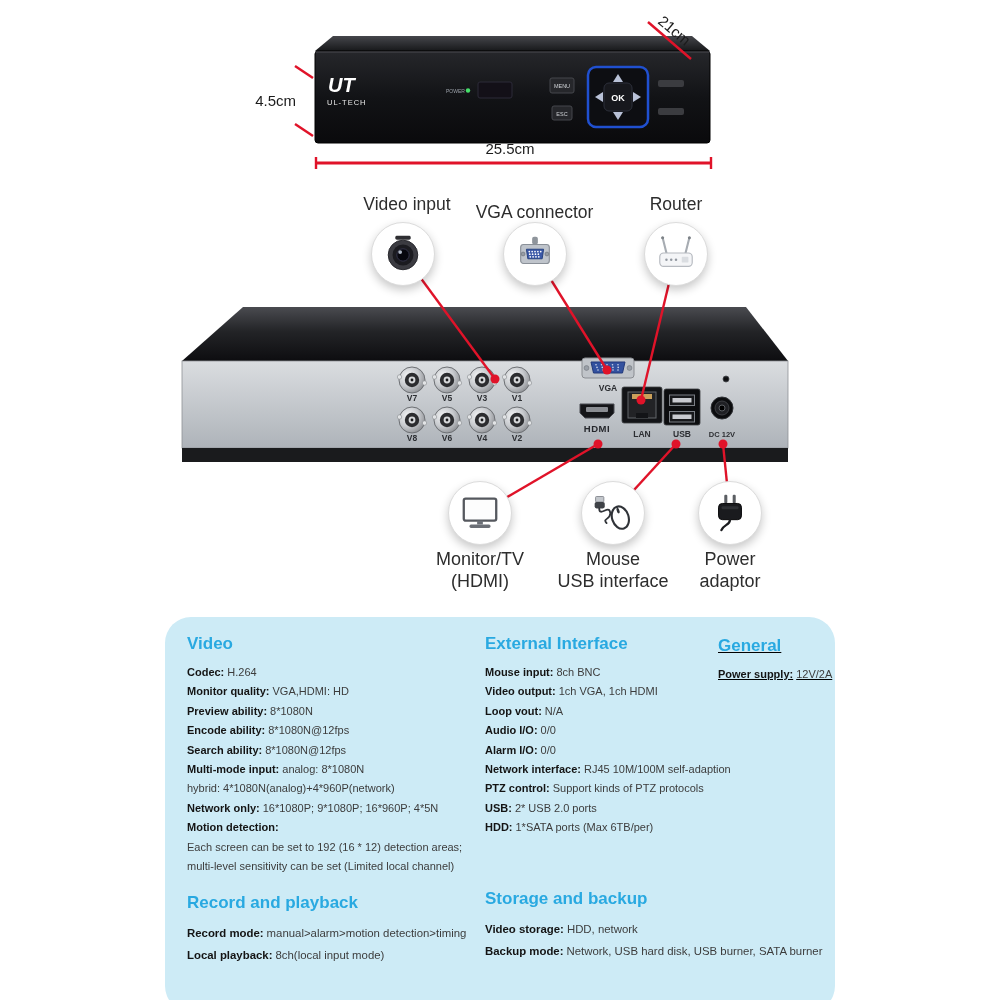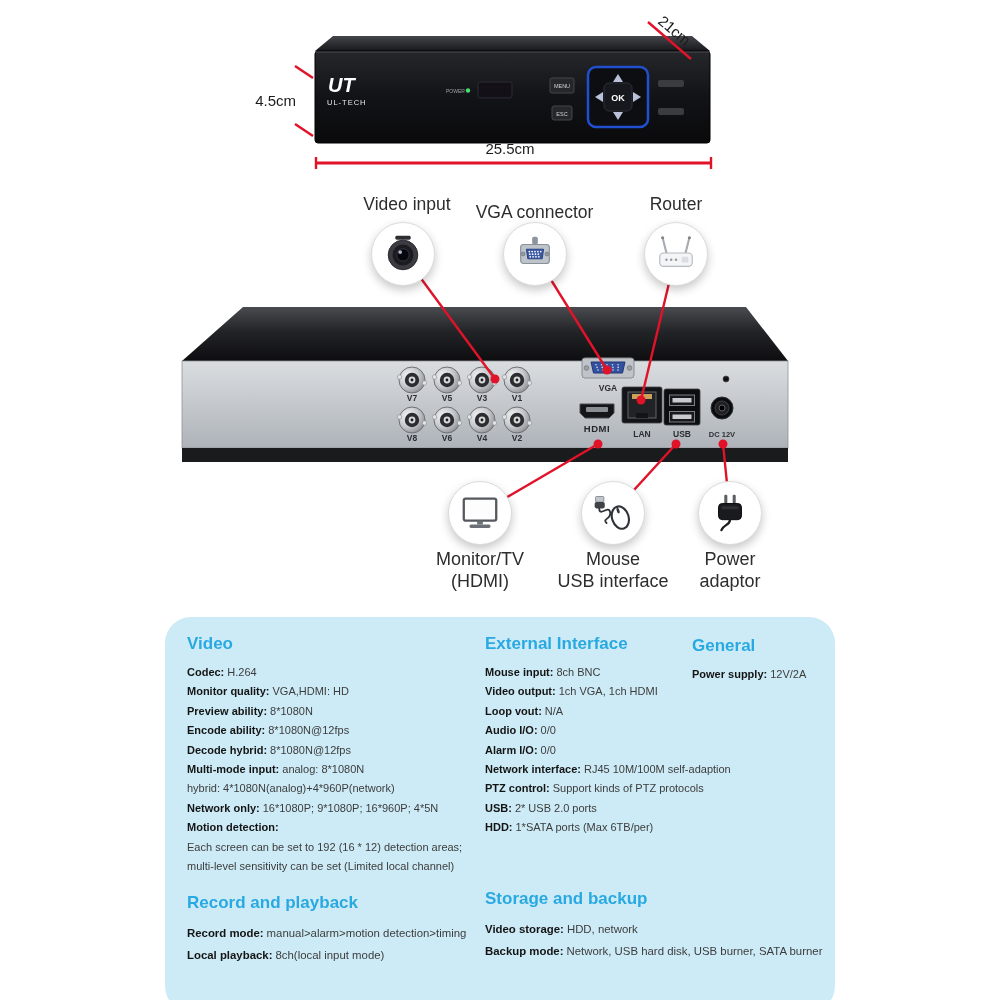--- a/index.html
+++ b/index.html
@@ -24,21 +24,21 @@
   .spec-panel { position:absolute; left:165px; top:617px; width:670px; height:395px;
       background:#cdebf6; border-radius:26px; z-index:2; }
   .spec-col { position:absolute; }
   .spec-col h3 { font-size:17px; font-weight:bold; color:#29a9e1; margin-bottom:9px; }
   .spec-row { font-size:11px; line-height:19.4px; color:#3c3c3c; white-space:nowrap; }
   .spec-label { font-weight:bold; color:#141414; margin-right:3px; }
   .rows-lg .spec-row { font-size:11.4px; line-height:22px; }
 
   .col-video   { left:22px;  top:17px;  width:300px; }
   .col-external{ left:320px; top:17px;  width:300px; }
-  .col-general { left:527px; top:19px;  width:140px; }
+  .col-general { left:553px; top:19px;  width:140px;text-decoration:underline; }
   .col-record  { left:22px;  top:276px; width:300px; }
   .col-storage { left:320px; top:272px; width:340px; }
 </style>
 </head>
 <body>
 
 <div class="canvas">
 
   <svg class="device-svg" style="left:300px; top:20px;" width="430" height="135" viewBox="0 0 430 135">
     <defs>
@@ -305,21 +305,21 @@
   </div>
 
   <div class="spec-panel">
     <div class="spec-col col-video">
       <h3>Video</h3>
       <div>
           <div class="spec-row"><span class="spec-label">Codec:</span><span class="spec-value">H.264</span></div>
           <div class="spec-row"><span class="spec-label">Monitor quality:</span><span class="spec-value">VGA,HDMI: HD</span></div>
           <div class="spec-row"><span class="spec-label">Preview ability:</span><span class="spec-value">8*1080N</span></div>
           <div class="spec-row"><span class="spec-label">Encode ability:</span><span class="spec-value">8*1080N@12fps</span></div>
-          <div class="spec-row"><span class="spec-label">Decode hybrid:</span><span class="spec-value">8*1080N@12fps</span></div>
+          <div class="spec-row"><span class="spec-label">Search ability:</span><span class="spec-value">8*1080N@12fps</span></div>
           <div class="spec-row"><span class="spec-label">Multi-mode input:</span><span class="spec-value">analog: 8*1080N</span></div>
           <div class="spec-row"><span class="spec-value">hybrid: 4*1080N(analog)+4*960P(network)</span></div>
           <div class="spec-row"><span class="spec-label">Network only:</span><span class="spec-value">16*1080P; 9*1080P; 16*960P; 4*5N</span></div>
           <div class="spec-row"><span class="spec-label">Motion detection:</span><span class="spec-value"></span></div>
           <div class="spec-row"><span class="spec-value">Each screen can be set to 192 (16 * 12) detection areas;</span></div>
           <div class="spec-row"><span class="spec-value">multi-level sensitivity can be set (Limited local channel)</span></div>
         </div>
     </div>
     <div class="spec-col col-external">
       <h3>External Interface</h3>

